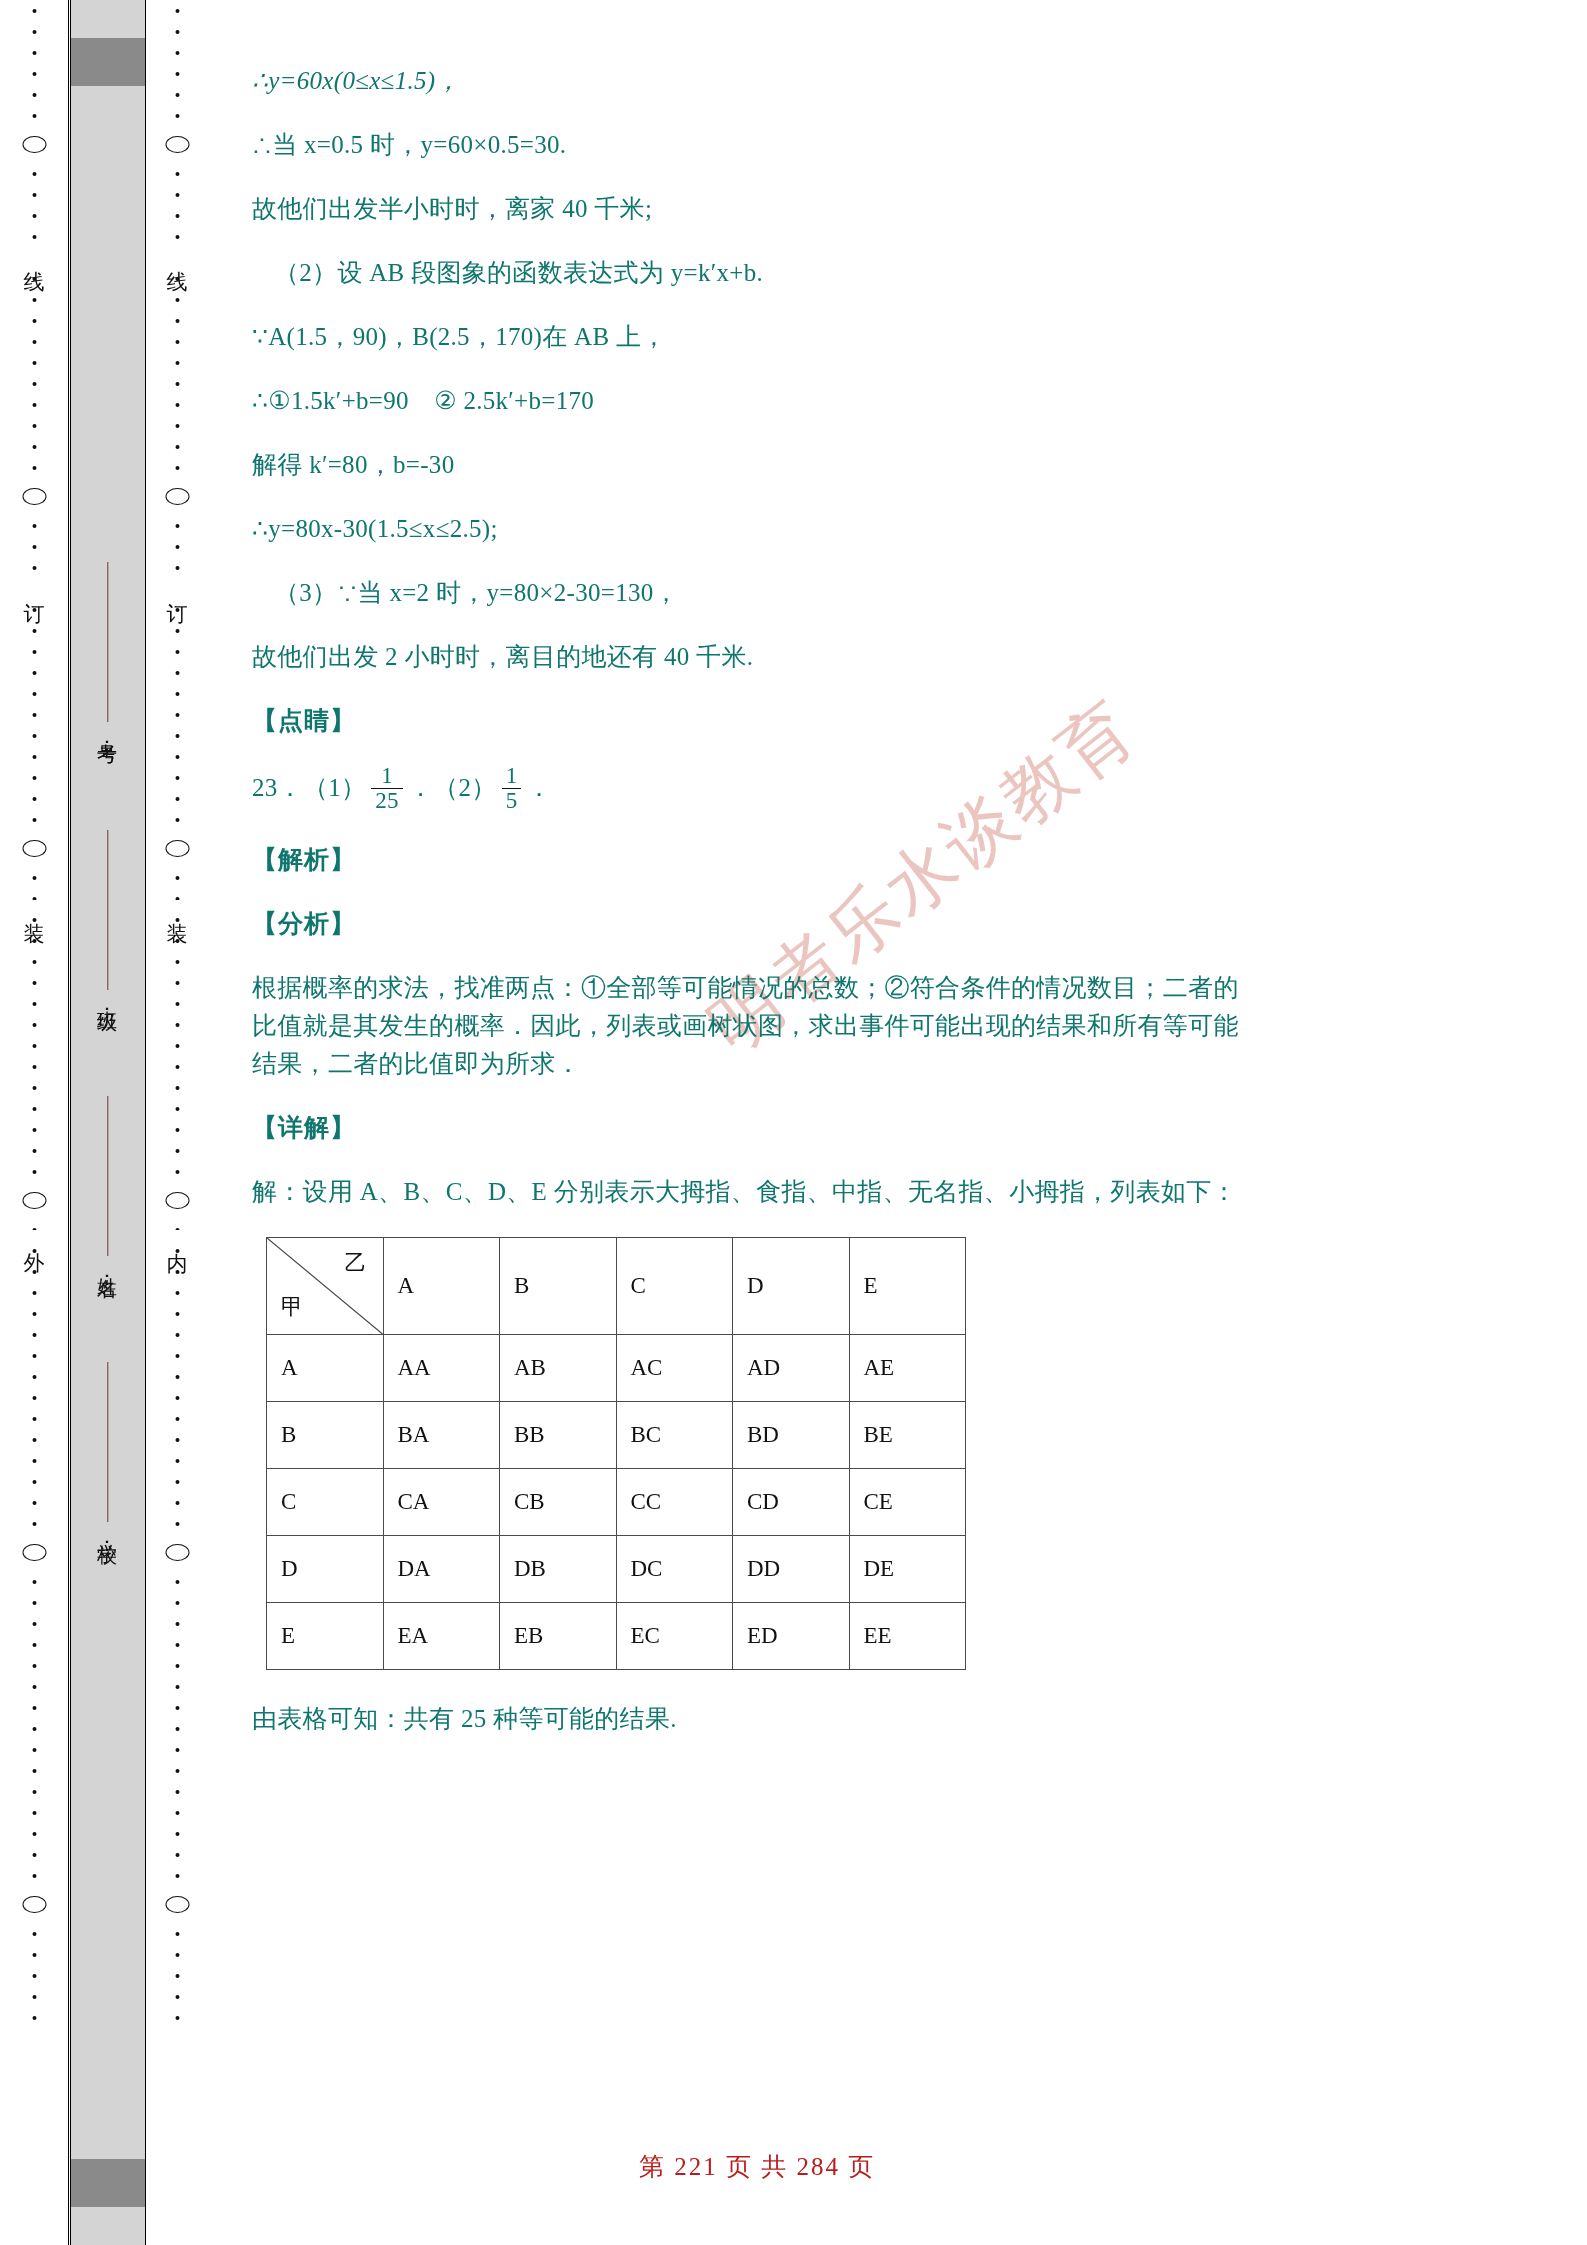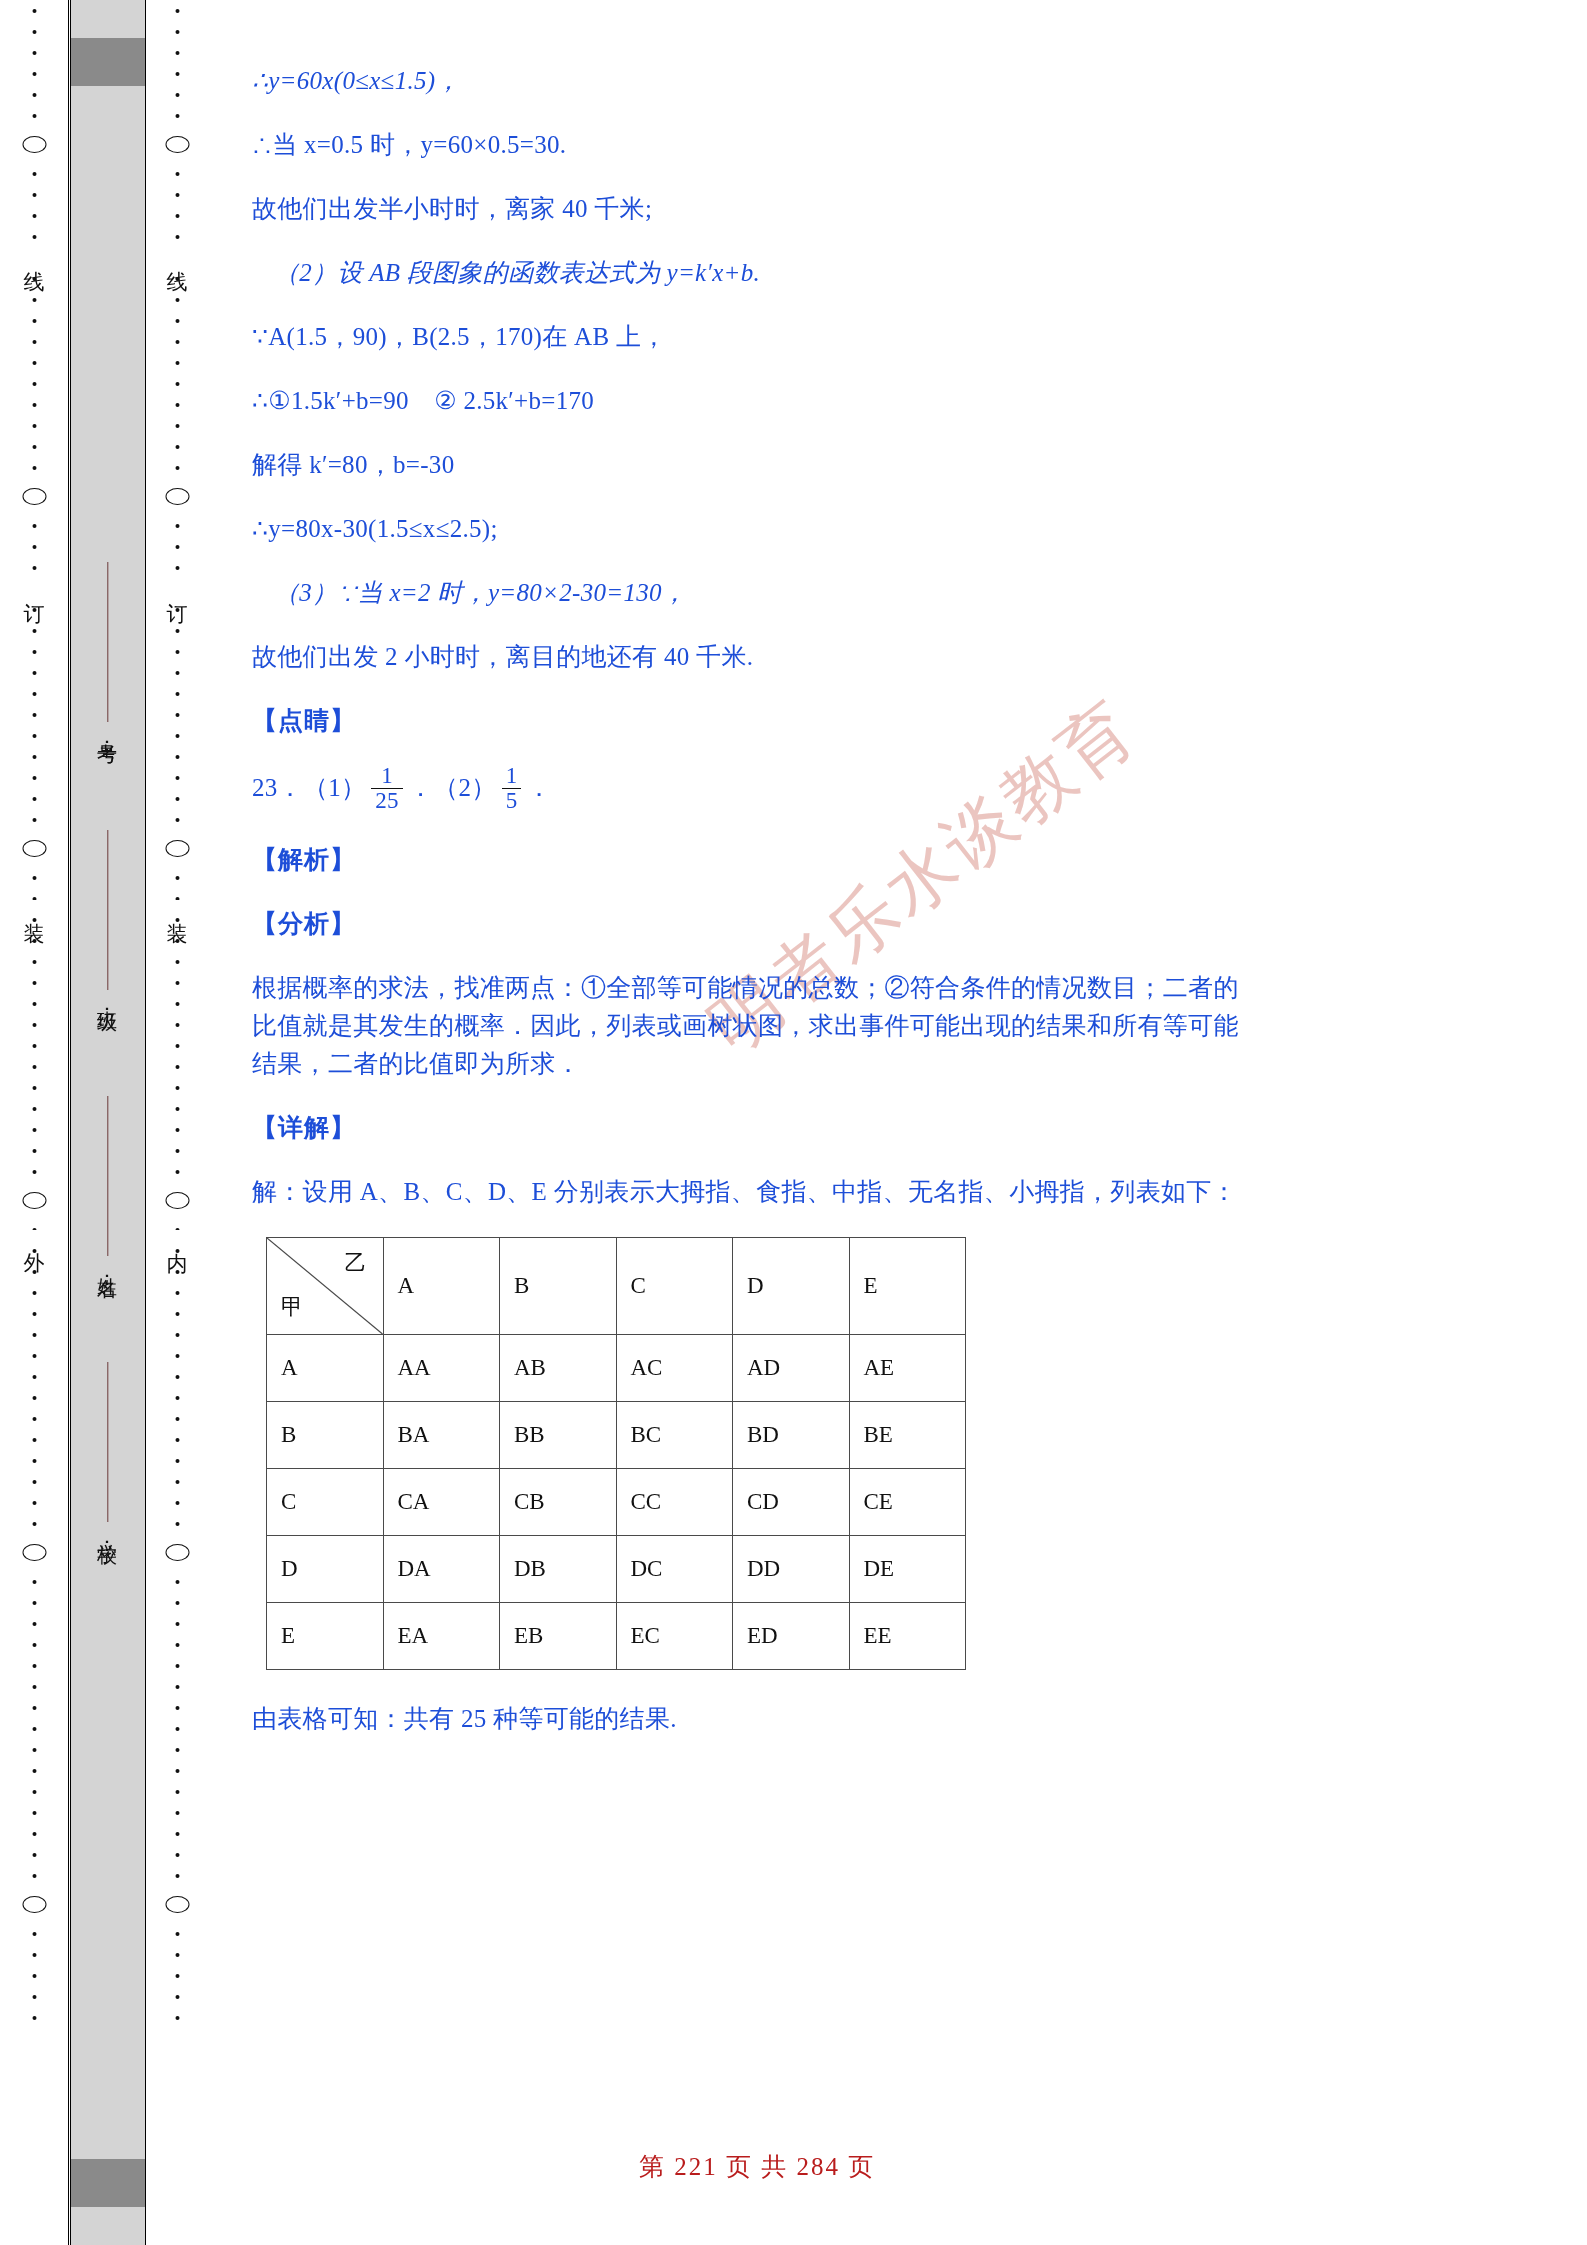--- a/index.html
+++ b/index.html
@@ -69,27 +69,27 @@
 
   
   .content {
     position:absolute;
     left:252px; top:62px;
     width:1000px;
   }
   .para {
     font-size:25px;
     line-height:1.52;
-    color:#1d4ed8;
+    color:#0f766e;
     margin:0 0 26px 0;
     letter-spacing:0.3px;
   }
   .bold-tag { font-weight:bold; letter-spacing:1px; }
   .ital { font-style:italic; }
-  .indent { padding-left:22px;font-style:italic; }
+  .indent { padding-left:22px; }
   .wide { width:1010px; }
 
   
   .frac {
     display:inline-flex; flex-direction:column; align-items:center;
     vertical-align:middle; margin:0 5px; line-height:1.05;
     position:relative; top:-2px;
   }
   .frac .num { font-size:23px; padding:0 4px; }
   .frac .den { font-size:23px; padding:0 4px; border-top:1.4px solid #111; }

